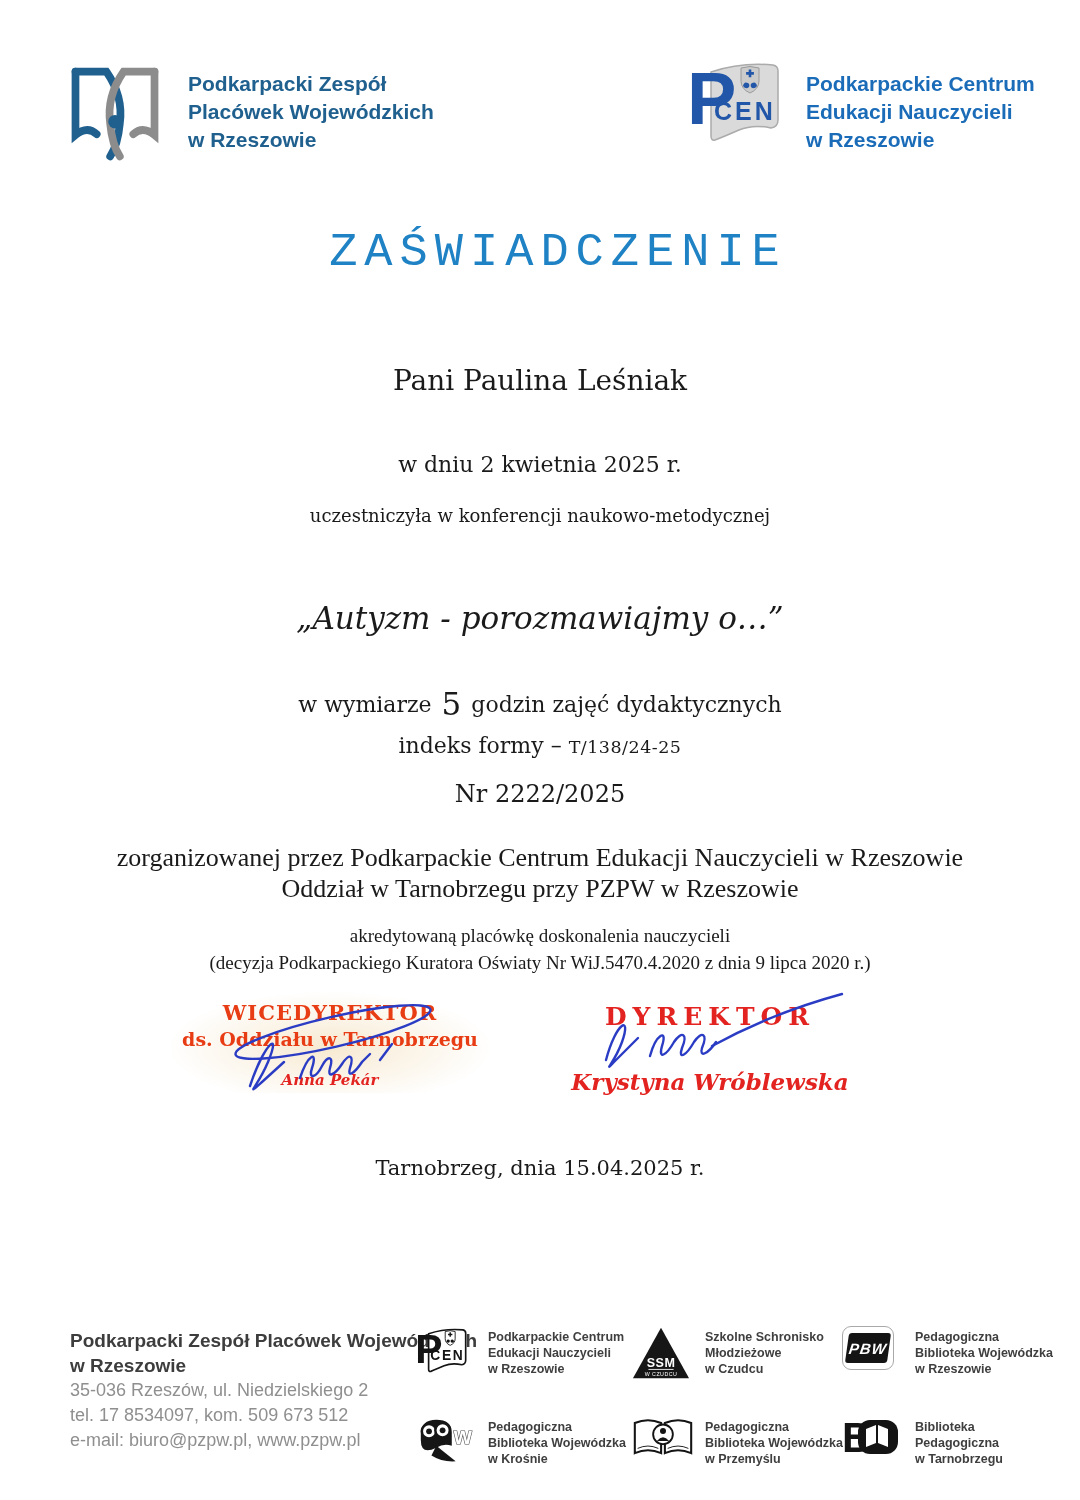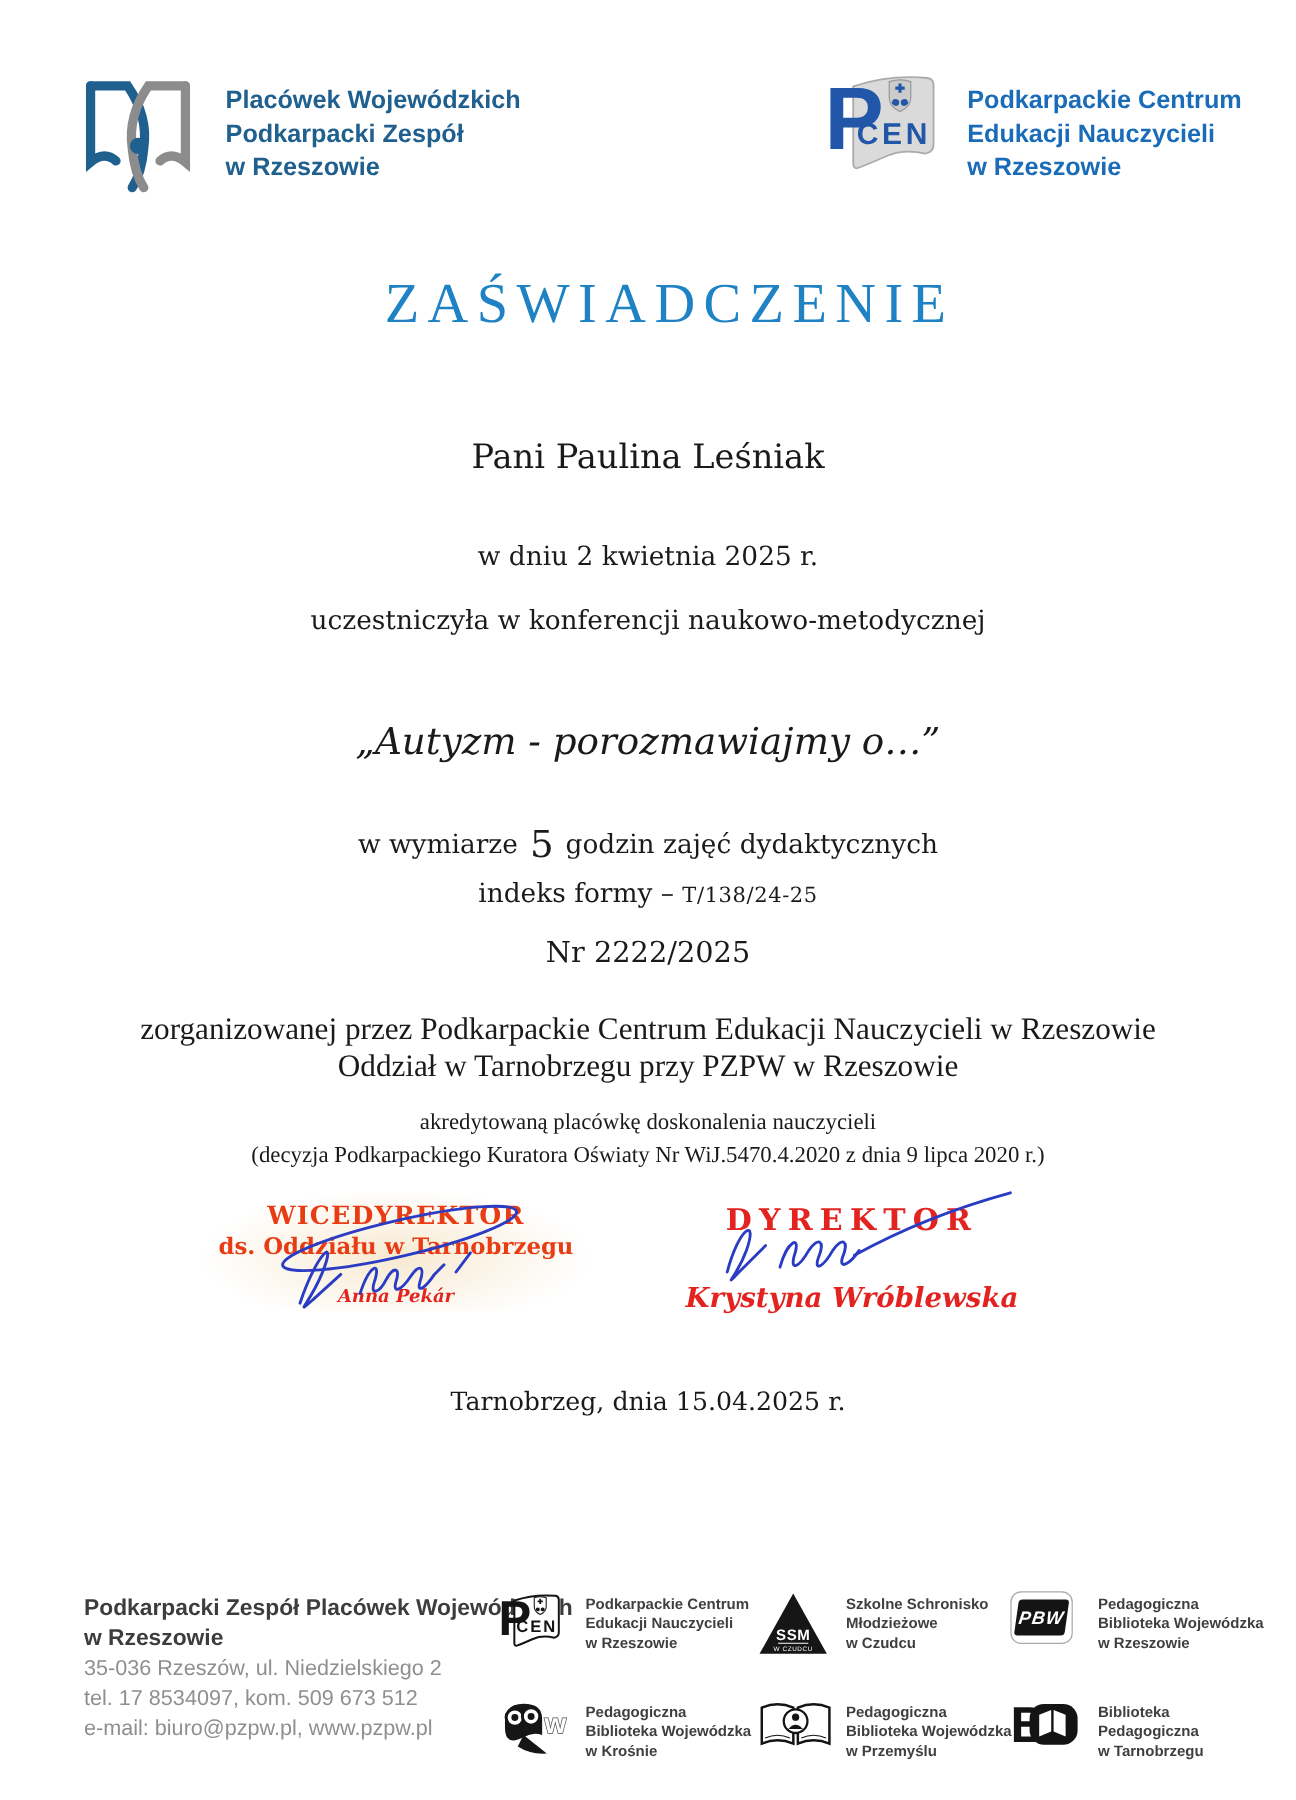--- a/index.html
+++ b/index.html
@@ -15,24 +15,24 @@
   .hdr-right{position:absolute; left:686px; top:58px; display:flex; gap:18px; align-items:flex-start;}
   .hdr-text{font-family:"Liberation Sans", sans-serif; font-weight:bold; font-size:21px; line-height:28px; padding-top:12px;}
   .pzpw-text{color:var(--pzpw-blue,#20608f);}
   .pcen-text{color:var(--pcen-blue,#1b6cb8);}
   .pzpw-icon{width:106px; height:108px;}
   .pcen-emblem{width:102px; height:94px;}
   .pcen-p{font-family:"Liberation Sans", sans-serif; font-weight:bold; font-size:74px; fill:var(--pcen-monogram-blue,#2156a8);}
   .pcen-cen{font-family:"Liberation Sans", sans-serif; font-weight:bold; font-size:25px; letter-spacing:3px; fill:var(--pcen-monogram-blue,#2156a8);}
 
   
-  .l-title{top:226px; font-family:Liberation Serif, serif; font-size:47px; letter-spacing:7px; color:var(--title-blue,#1e82c4);padding-left:36px;}
+  .l-title{top:226px; font-family:Liberation Mono, monospace; font-size:47px; letter-spacing:7px; color:var(--title-blue,#1e82c4);padding-left:36px;}
   .l-name{top:364px; font-size:28px;}
   .l-date{top:452px; font-size:22px;}
-  .l-part{top:505px; font-size:22px;}
+  .l-part{top:505px; font-size:18px;}
   .l-conf{top:600px; font-size:31px; font-weight:normal; font-style:italic;}
   .l-hours{top:692px; font-size:22px;}
   .hours-num{font-size:31px; line-height:0; vertical-align:-3px; padding:0 3px;}
   .l-index{top:733px; font-size:22px;}
   .idx-val{font-size:17.5px; letter-spacing:0.5px;margin-top:48px;}
   .l-nr{top:780px; font-size:24px;}
   .l-org{top:842px; font-family:"Liberation Serif", serif; font-size:26px; line-height:31px;}
   .l-akr{top:922px; font-family:"Liberation Serif", serif; font-size:19px; line-height:27px;}
   .l-datefoot{top:1156px; font-size:21px;}
 
@@ -83,22 +83,22 @@
     <svg class="pzpw-icon" viewBox="0 0 110 112">
       <g fill="none" stroke-width="8" stroke-linecap="round">
         <path d="M14,14 L14,80 Q26,70 36,79" stroke="#20608f"></path>
         <path d="M14,14 L46,14 Q64,40 60,68 Q58,90 50,102" stroke="#20608f"></path>
         <path d="M96,14 L96,80 Q84,70 74,79" stroke="#8c8c8c"></path>
         <path d="M96,14 L64,14 Q46,40 50,68 Q52,90 60,102" stroke="#8c8c8c"></path>
       </g>
       <circle cx="55" cy="66" r="7" fill="#20608f"></circle>
     </svg>
     <div class="hdr-text pzpw-text">
+      <div>Podkarpacki Zespół</div>
       <div>Placówek Wojewódzkich</div>
-      <div>Podkarpacki Zespół</div>
       <div>w Rzeszowie</div>
     </div>
   </div>
 
   <div class="hdr-right">
     <svg class="pcen-emblem" viewBox="0 0 100 94">
       <path d="M24,14 Q54,4 86,7 Q91,8 91,13 L91,62 Q91,69 84,70 Q66,66 52,72 Q36,79 28,82 Q24,83 24,78 Z" fill="#dadada" stroke="#ababab" stroke-width="1.5"></path>
       <g transform="translate(52,8)">
         <path d="M2,2 Q11,-1 20,2 L20,15 Q20,23 11,27 Q2,23 2,15 Z" fill="#cbcbcb" stroke="#9a9a9a" stroke-width="1"></path>
         <path d="M9.7,3.5 h2.6 v2.6 h2.6 v2.6 h-2.6 v2.6 h-2.6 v-2.6 h-2.6 v-2.6 h2.6 z" fill="#2156a8"></path>

